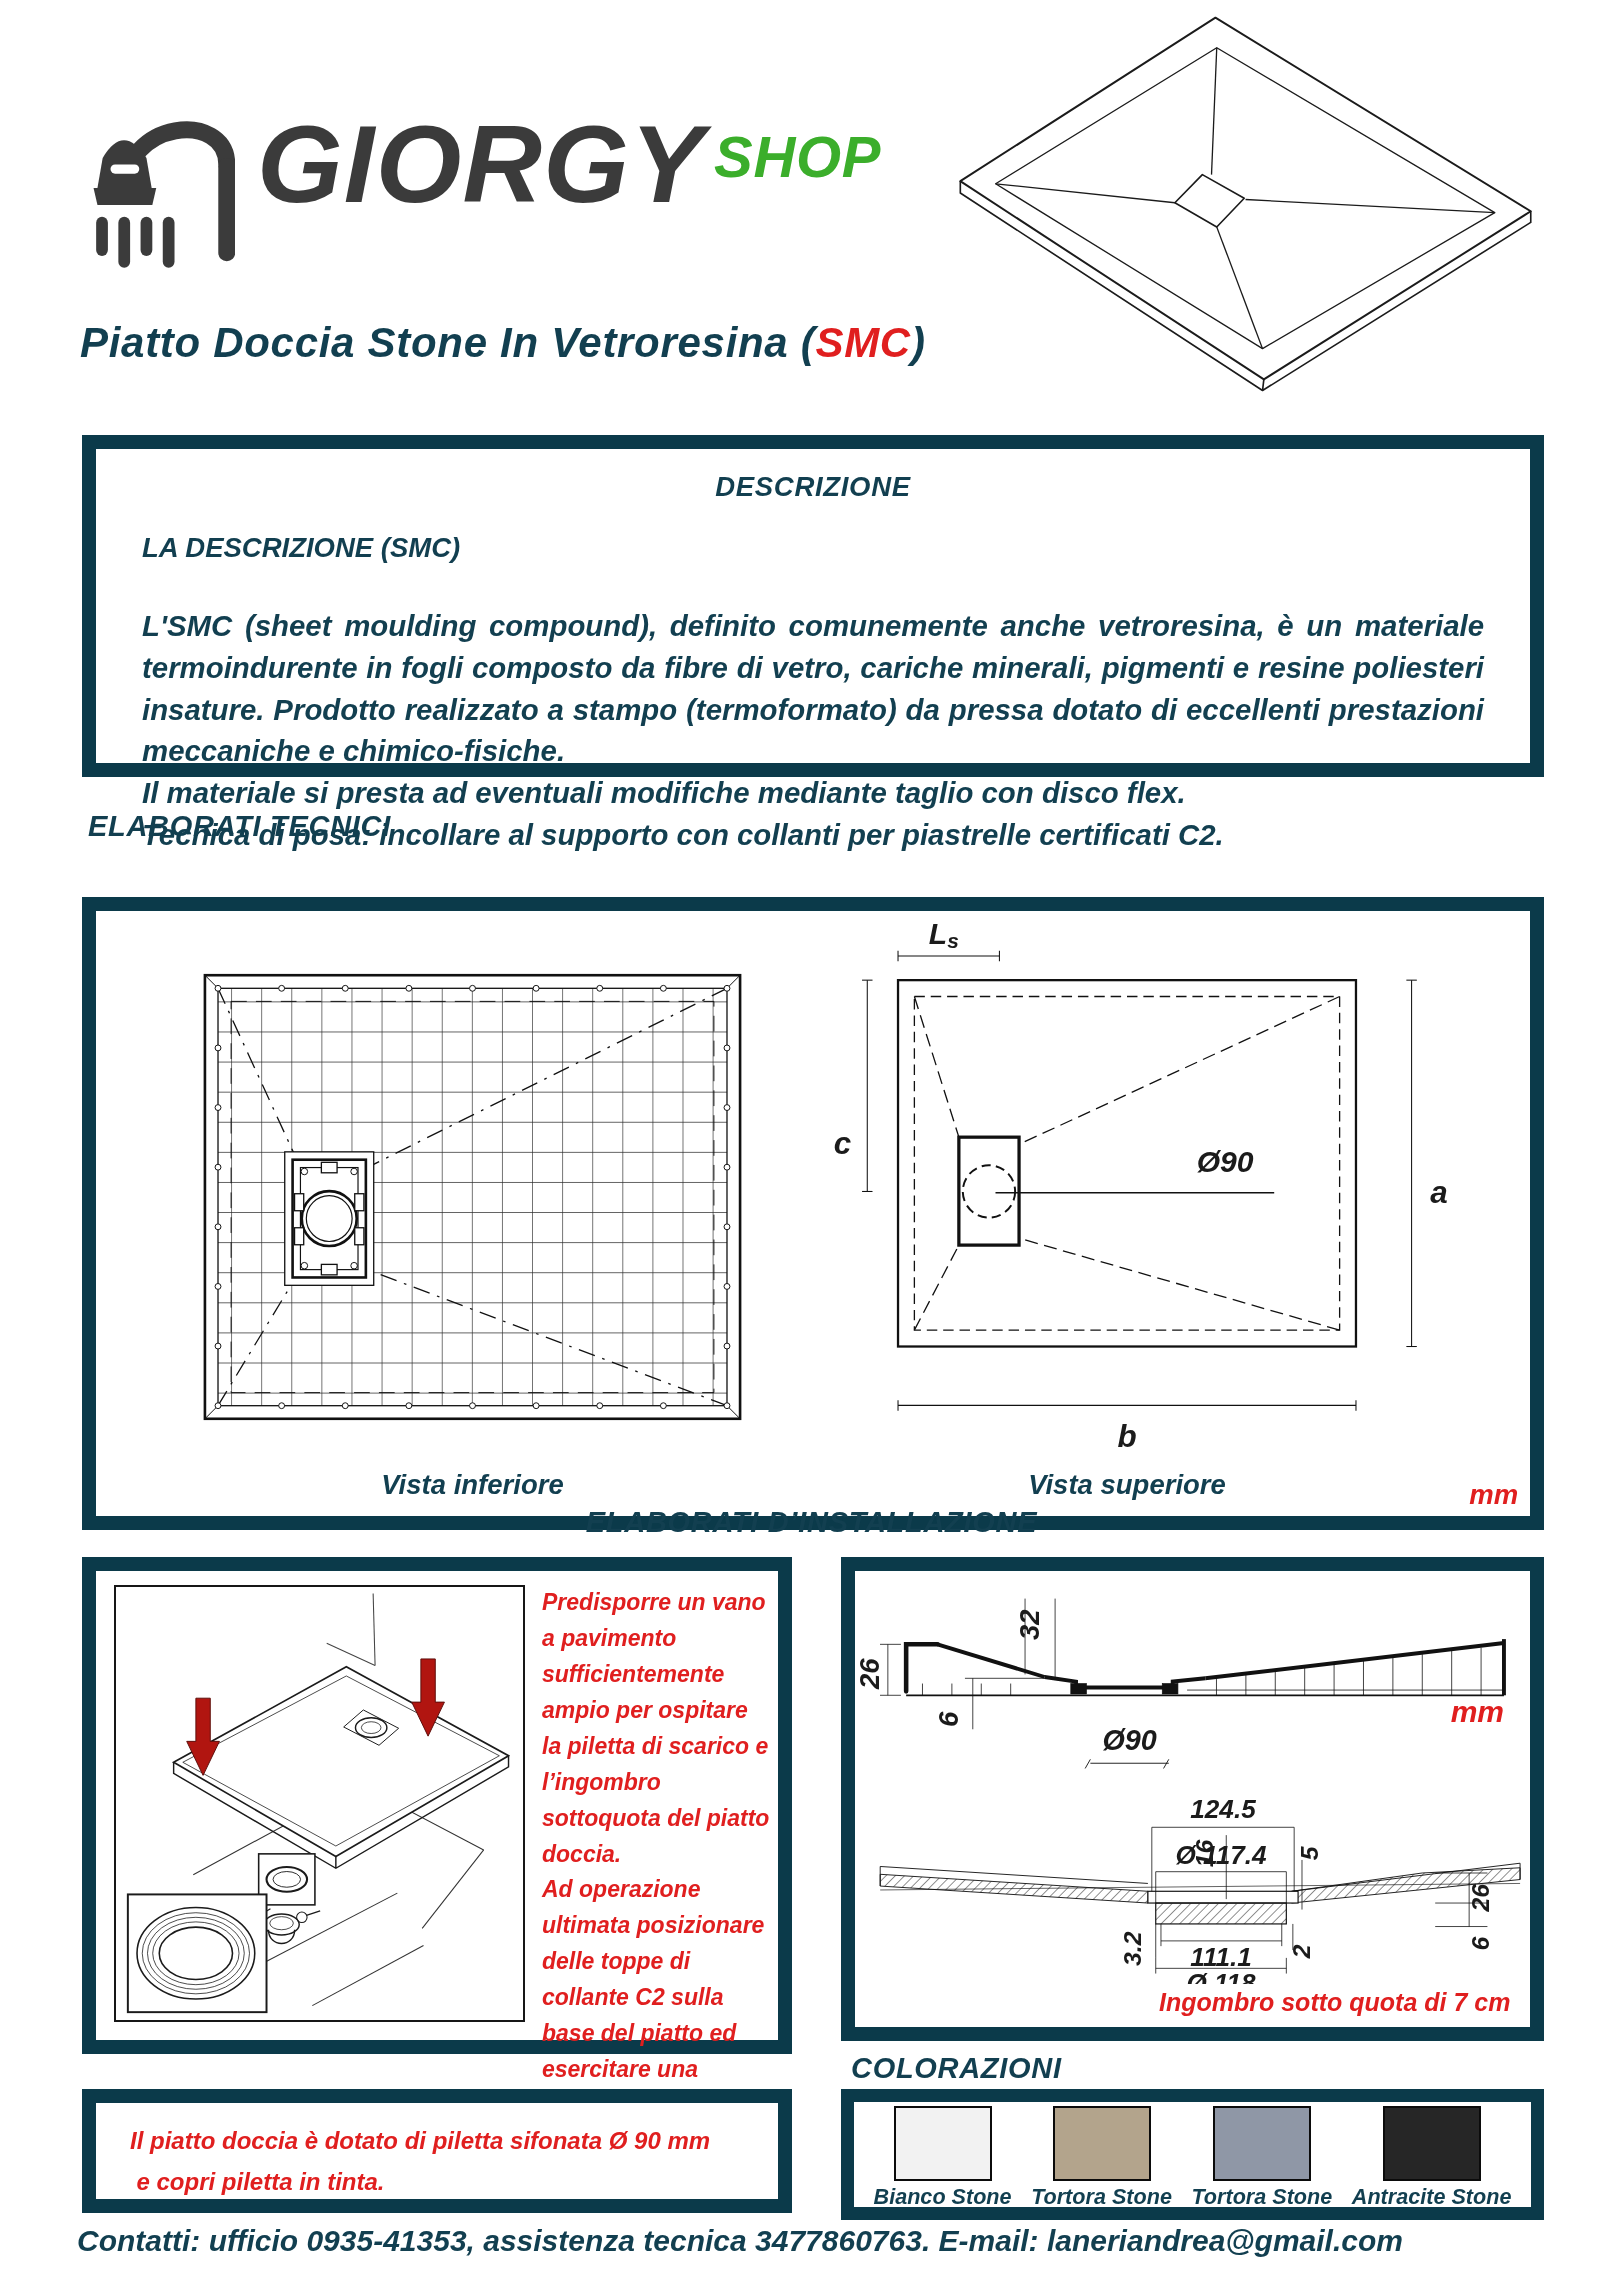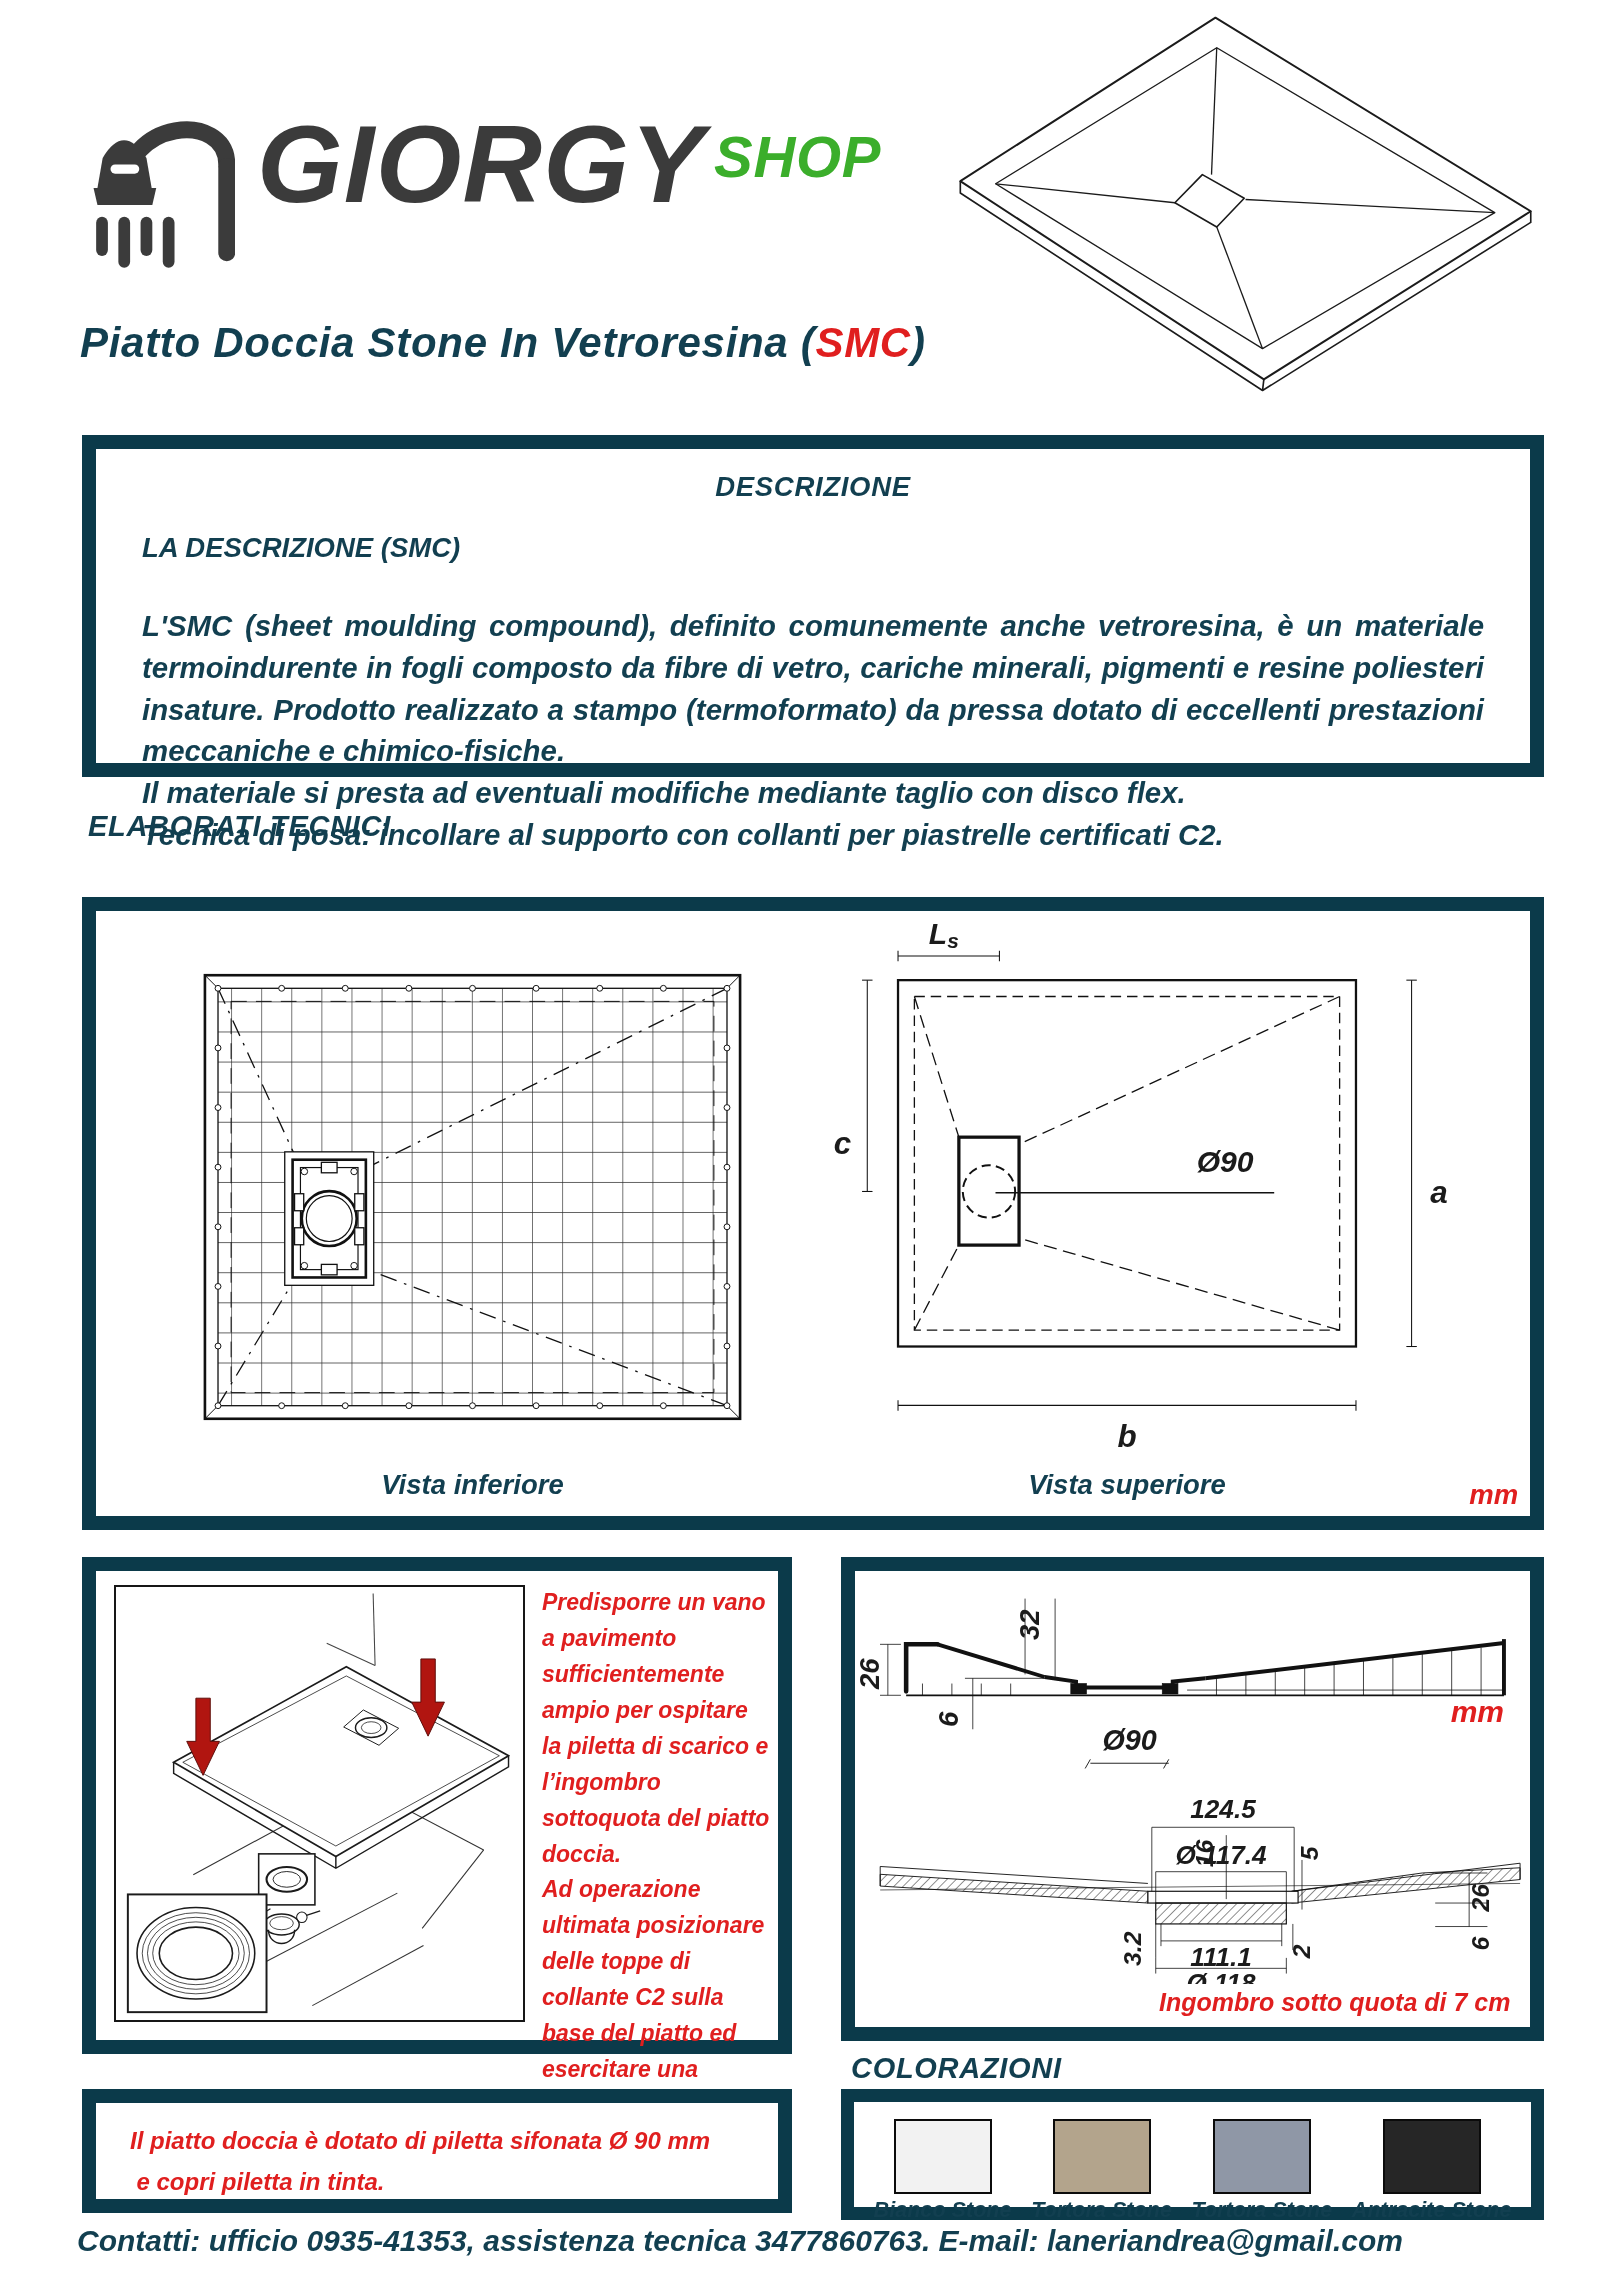--- a/index.html
+++ b/index.html
@@ -31,21 +31,21 @@
   .desc-sub{font-size:27.5px;font-weight:700;margin-top:29px;}
   .desc-body{margin-top:41px;font-size:29.4px;font-weight:600;line-height:1.42;text-align:justify;white-space:pre-line;}
   
   .caption{position:absolute;font-size:27.5px;font-weight:700;text-align:center;color:var(--teal-text);}
   .unit{position:absolute;font-size:27.5px;font-weight:700;color:var(--red);}
   
   .draw-frame{position:absolute;border:2px solid #161616;background:#fff;}
   .red-note{position:absolute;color:var(--red);font-size:23px;font-weight:600;line-height:1.56;white-space:pre-line;}
   .red-caption{position:absolute;color:var(--red);font-size:25px;font-weight:700;}
   
-  .swatch-row{display:flex;justify-content:space-evenly;align-items:flex-start;padding-top:17px;}
+  .swatch-row{display:flex;justify-content:space-evenly;align-items:flex-start;padding-top:4px;}
   .swatch{display:flex;flex-direction:column;align-items:center;}
   .chip{width:98px;height:75px;border:2px solid #0b0b0b;box-sizing:border-box;}
   .swatch-label{margin-top:3.3px;font-size:21.6px;font-weight:700;color:var(--teal-text);white-space:nowrap;}
   
   .note-line{color:var(--red);font-size:24px;font-weight:600;}
   .footer{position:absolute;left:77px;top:2224px;font-size:30px;font-weight:700;color:var(--teal-text);}
 </style>
 </head>
 <body>
 
@@ -201,20 +201,21 @@
       <text x="992" y="435" font-size="48" font-weight="600" fill="#1b1b1b" text-anchor="middle">a</text>
       <text x="515" y="808" font-size="48" font-weight="600" fill="#1b1b1b" text-anchor="middle">b</text>
       <text x="665" y="388" font-size="46" font-weight="600" fill="#1b1b1b" text-anchor="middle">Ø90</text>
     </svg>
 
     <div class="caption" style="left:105px;top:558px;width:543px;">Vista inferiore</div>
     <div class="caption" style="left:694px;top:558px;width:674px;">Vista superiore</div>
     <div class="unit" style="right:11.8px;top:568px;">mm</div>
   </div>
 
+  <div class="section-heading" style="left:0;top:1506px;width:1623px;text-align:center;">ELABORATI D’INSTALLAZIONE</div>
 
   <div class="tealbox" style="left:82px;top:1557px;width:710px;height:497px;">
     <div class="draw-frame" style="left:18.3px;top:14.4px;width:407px;height:433px;">
       <svg width="407" height="433" viewBox="0 0 622 662">
         <g fill="none" stroke="#444" stroke-width="1.6">
           <line x1="393" y1="10" x2="396" y2="120"></line>
           <line x1="396" y1="120" x2="322" y2="86"></line>
         </g>
 
         <g fill="none" stroke="#333" stroke-width="1.6">

